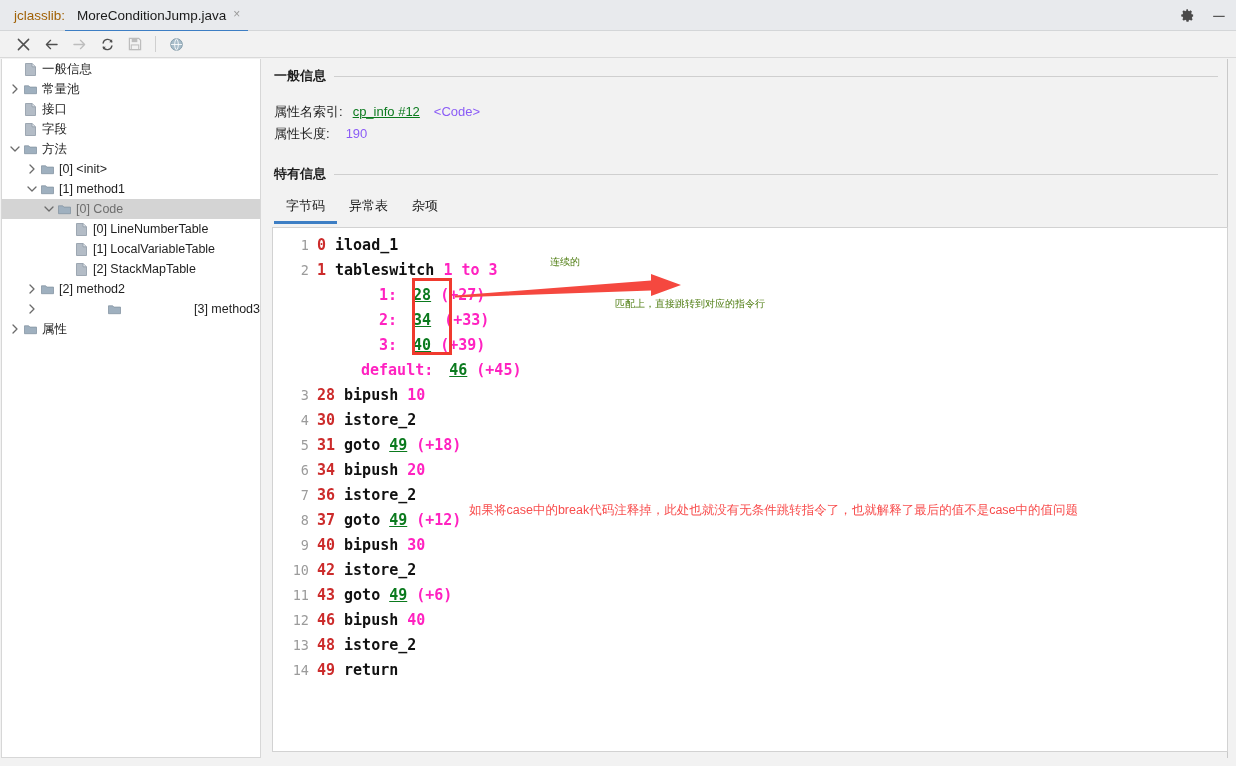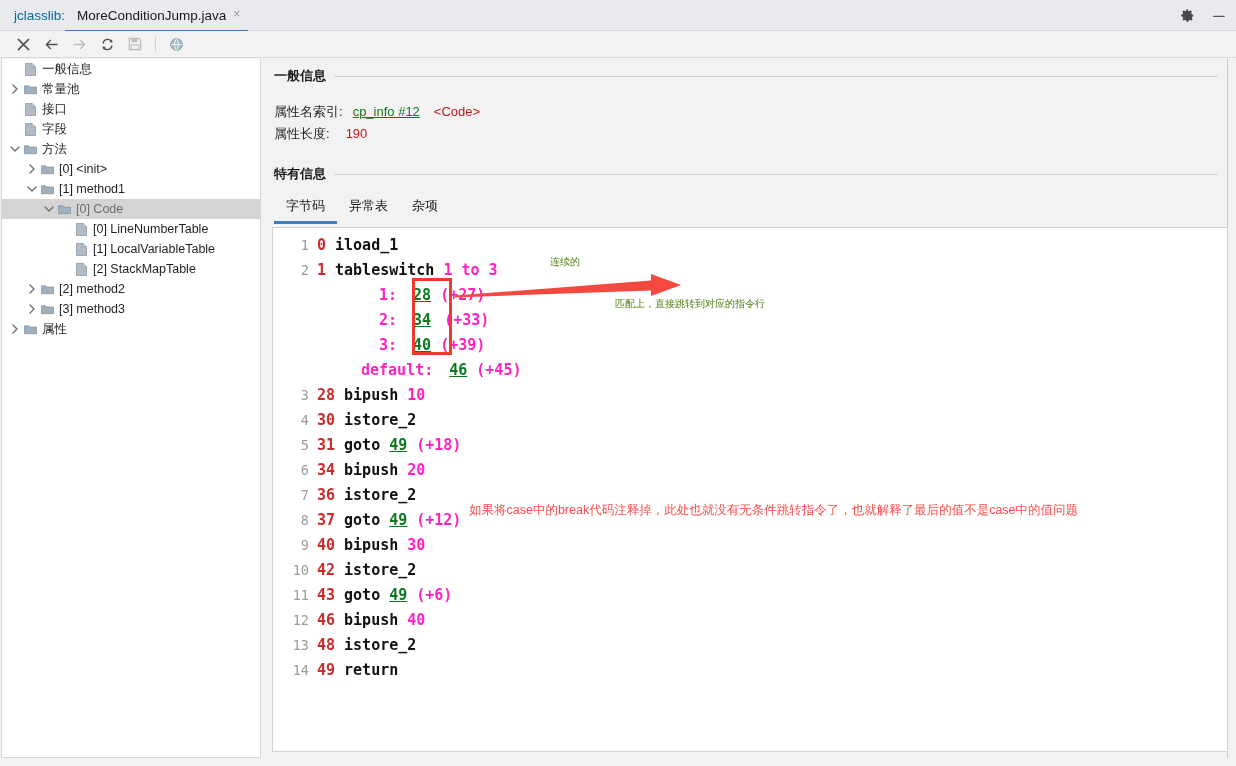--- a/index.html
+++ b/index.html
@@ -14,21 +14,21 @@
   #app { position: relative; width: 1236px; height: 766px; background: #f2f2f2; }
 
   
   .titlebar {
     position: absolute; left: 0; top: 0; width: 1236px; height: 31px;
     background: #e8eaed;
     border-bottom: 1px solid #d4d6d8;
   }
   .app-label {
     position: absolute; left: 14px; top: 8px;
-    font-size: 13.5px; color: #0369a1;
+    font-size: 13.5px; color: #a16207;
   }
   .doc-tab {
     position: absolute; left: 65px; top: 0; height: 32px;
     padding: 0 22px 0 12px;
     display: flex; align-items: center;
     font-size: 13.5px; color: #1a1a1a;
     border-bottom: 2px solid #3d7ec4;
   }
   .doc-tab .tab-close {
     position: absolute; right: 6px; top: 9px;
@@ -77,21 +77,21 @@
   }
   .section-head {
     display: flex; align-items: center; gap: 8px;
     font-size: 13px; font-weight: bold; color: #1d1d1d;
   }
   .section-head .rule { flex: 1; height: 1px; background: #cfcfcf; }
 
   .kv-row { display: flex; align-items: baseline; font-size: 13px; }
   .kv-key { color: #1d1d1d; }
   .kv-link { color: #0b7a1e; text-decoration: underline; }
-  .kv-red { color: #b91c1c; }
+  .kv-red { color: #8b5cf6; }
 
   
   .tabs { display: flex; align-items: flex-end; gap: 0; }
   .tab {
     font-size: 13px; color: #1d1d1d; padding: 4px 12px 6px 12px;
     border-bottom: 3px solid transparent;
   }
   .tab.active { border-bottom-color: #3d7ec4; }
 
   
@@ -328,21 +328,21 @@
               <path d="M2 1 L6 5 L2 9" stroke="#6b6b6b" stroke-width="1.3" fill="none" stroke-linecap="round" stroke-linejoin="round"></path>
             </svg>
           </span>
           <span class="ticon">
             <svg width="13" height="11" viewBox="0 0 13 11">
               <path d="M0.5 1.8 h4.2 l1.2 1.3 h6.6 v6.6 h-12 Z" fill="#9fb0bf" stroke="#8795a3" stroke-width="0.8"></path>
             </svg>
           </span>
           <span class="tlabel">[2] method2</span>
         </div>
-        <div class="tree-row" style="padding-left: 23px;">
+        <div class="tree-row" style="padding-left: 23px; justify-content: space-between;">
           <span class="twisty">
             <svg width="8" height="10" viewBox="0 0 8 10">
               <path d="M2 1 L6 5 L2 9" stroke="#6b6b6b" stroke-width="1.3" fill="none" stroke-linecap="round" stroke-linejoin="round"></path>
             </svg>
           </span>
           <span class="ticon">
             <svg width="13" height="11" viewBox="0 0 13 11">
               <path d="M0.5 1.8 h4.2 l1.2 1.3 h6.6 v6.6 h-12 Z" fill="#9fb0bf" stroke="#8795a3" stroke-width="0.8"></path>
             </svg>
           </span>

